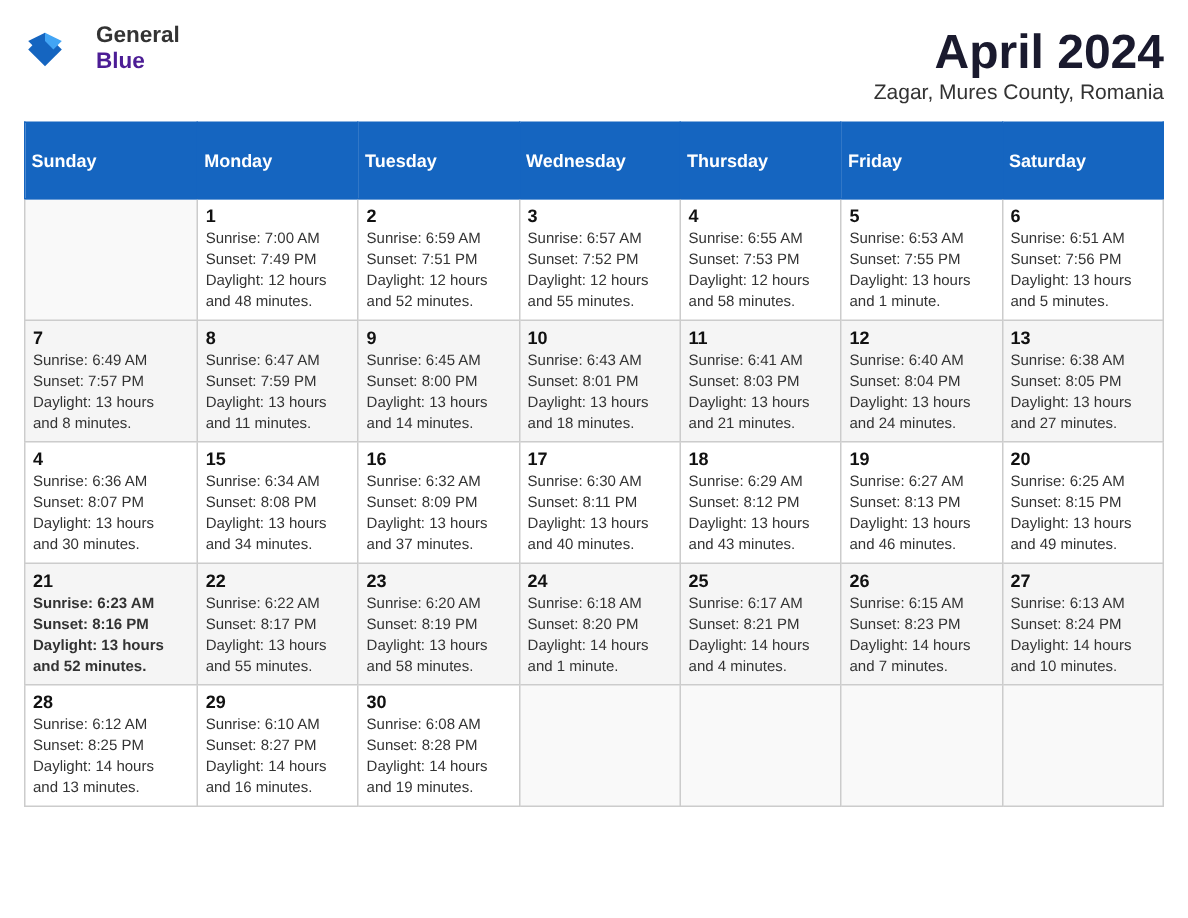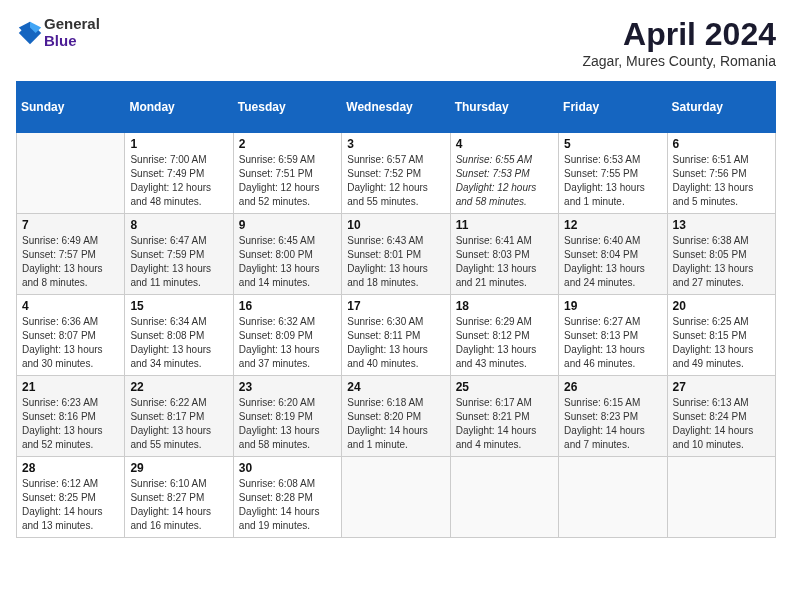--- a/index.html
+++ b/index.html
@@ -12,21 +12,21 @@
     }
     .header {
       display: flex;
       justify-content: space-between;
       align-items: flex-start;
       margin-bottom: 12px;
     }
     .logo {
       display: flex;
       align-items: center;
-      gap: 0;
+      gap: 20px;
       justify-content: space-between;
     }
     .logo-text {
       display: flex;
       flex-direction: column;
       line-height: 1.1;
     }
     .logo-general {
       font-size: 15px;
       font-weight: bold;
@@ -148,21 +148,21 @@
         </td>
         <td>
           <span class="day-number">3</span>
           <div class="day-info" style="white-space: pre-line;">Sunrise: 6:57 AM
 Sunset: 7:52 PM
 Daylight: 12 hours
 and 55 minutes.</div>
         </td>
         <td>
           <span class="day-number">4</span>
-          <div class="day-info" style="white-space: pre-line; font-style: italic;">Sunrise: 6:55 AM
+          <div class="day-info" style="white-space: pre-line;">Sunrise: 6:55 AM
 Sunset: 7:53 PM
 Daylight: 12 hours
 and 58 minutes.</div>
         </td>
         <td>
           <span class="day-number">5</span>
           <div class="day-info" style="white-space: pre-line;">Sunrise: 6:53 AM
 Sunset: 7:55 PM
 Daylight: 13 hours
 and 1 minute.</div>
@@ -273,21 +273,21 @@
           <span class="day-number">20</span>
           <div class="day-info" style="white-space: pre-line;">Sunrise: 6:25 AM
 Sunset: 8:15 PM
 Daylight: 13 hours
 and 49 minutes.</div>
         </td>
       </tr>
       <tr>
         <td>
           <span class="day-number">21</span>
-          <div class="day-info" style="white-space: pre-line;">Sunrise: 6:23 AM
+          <div class="day-info" style="white-space: pre-line; font-weight: bold;">Sunrise: 6:23 AM
 Sunset: 8:16 PM
 Daylight: 13 hours
 and 52 minutes.</div>
         </td>
         <td>
           <span class="day-number">22</span>
           <div class="day-info" style="white-space: pre-line;">Sunrise: 6:22 AM
 Sunset: 8:17 PM
 Daylight: 13 hours
 and 55 minutes.</div>

